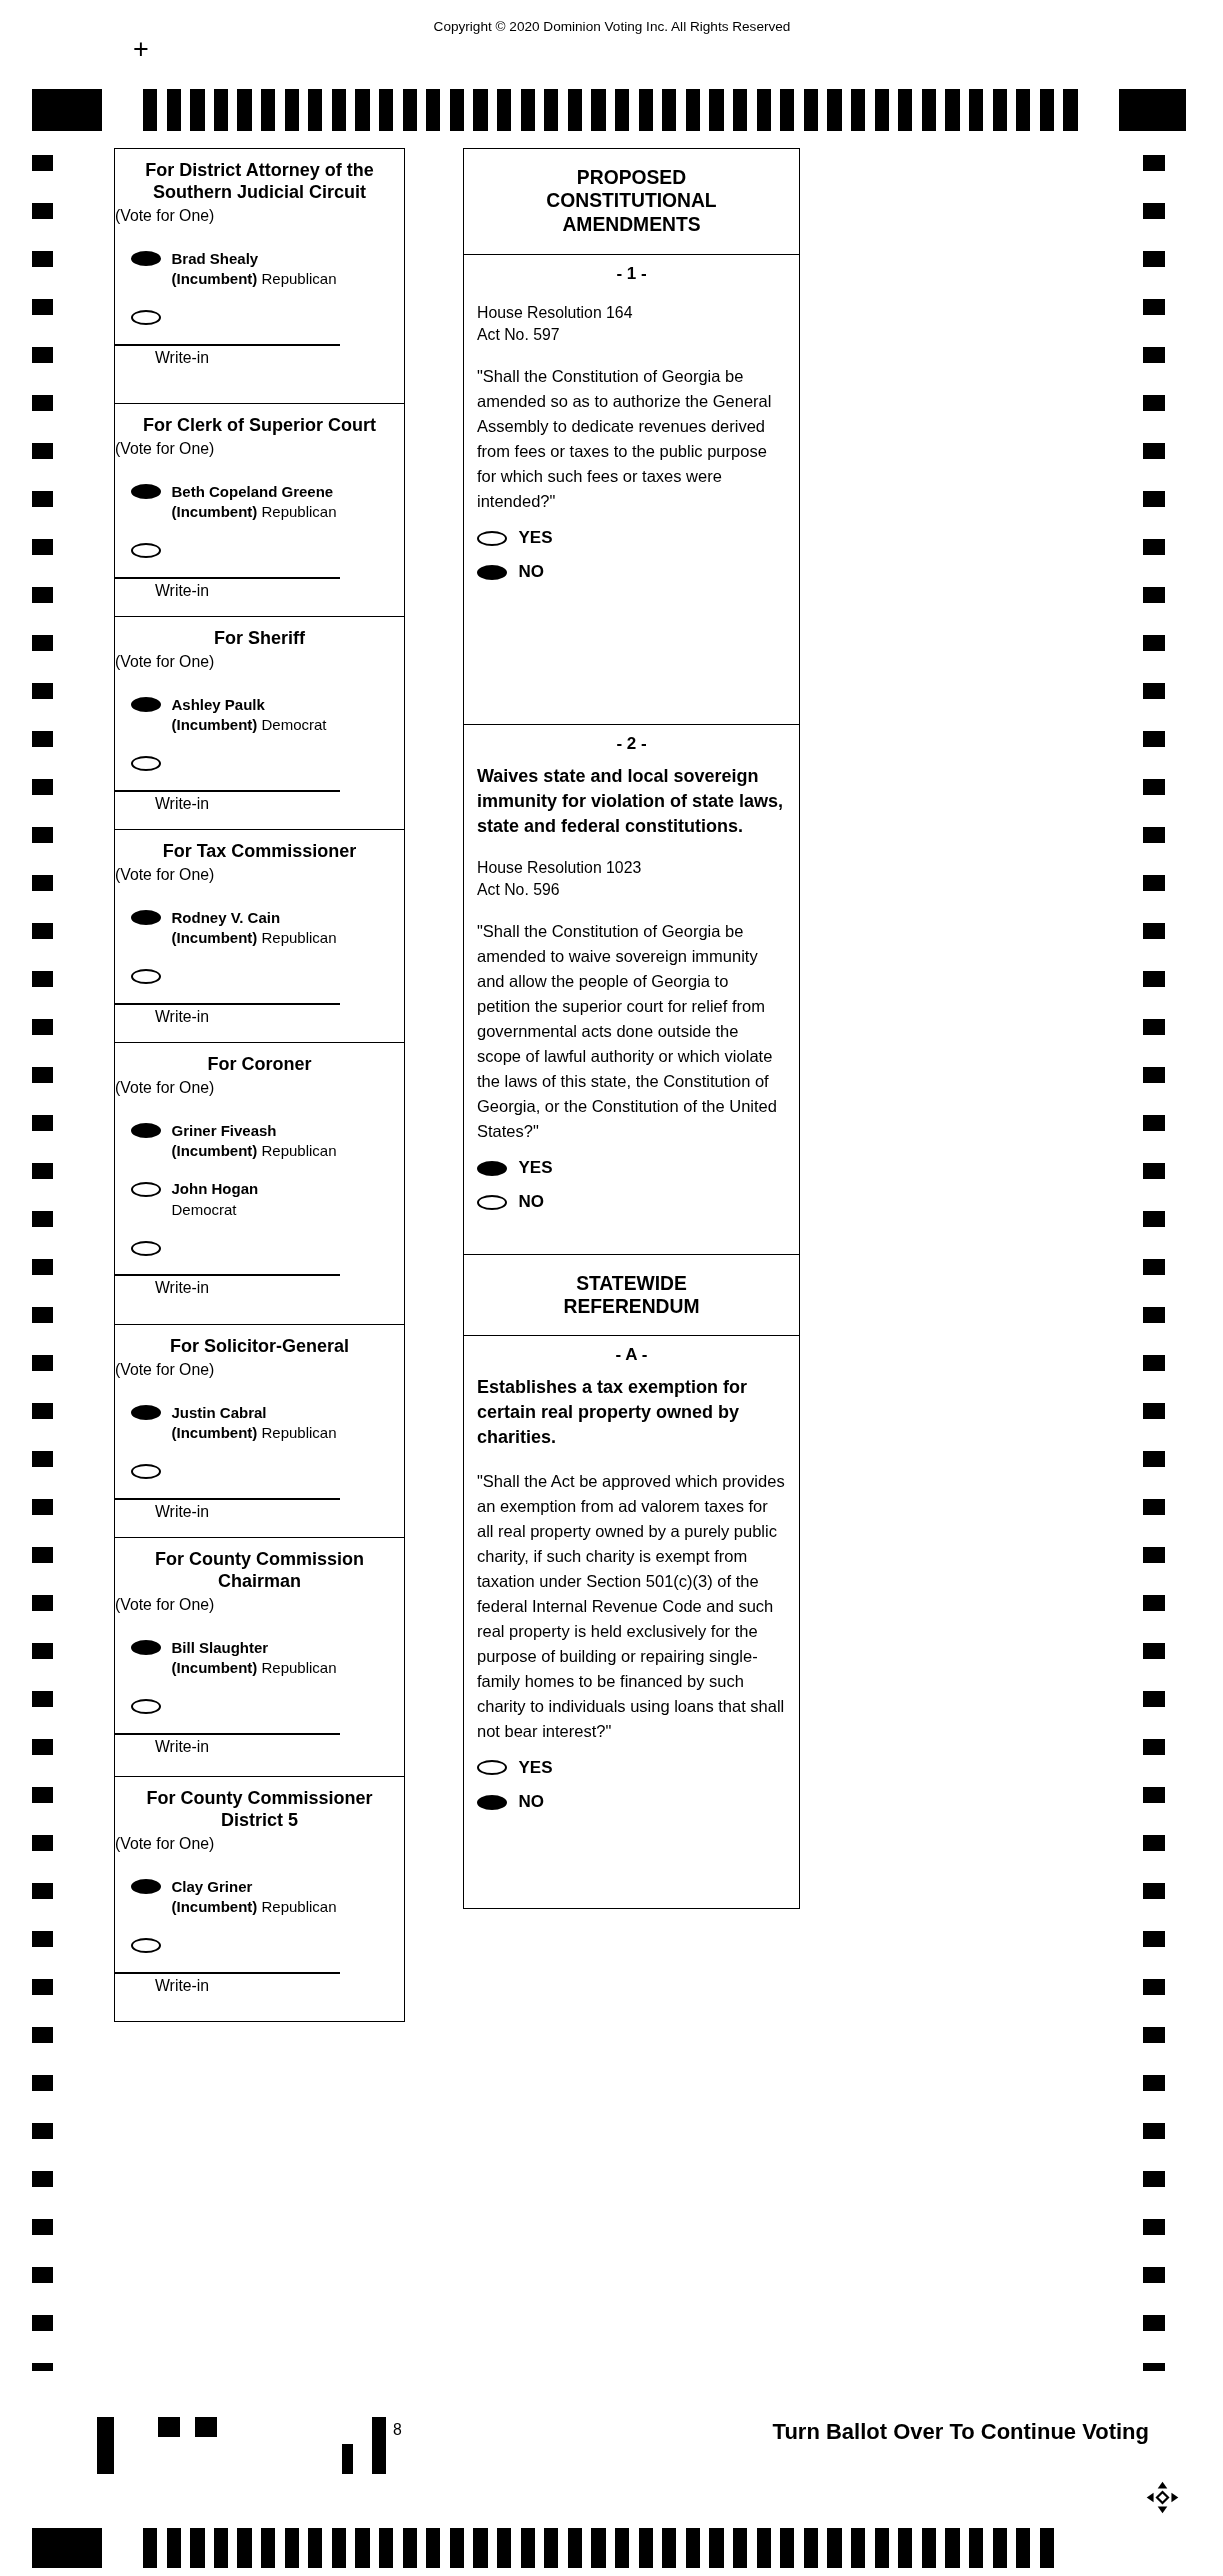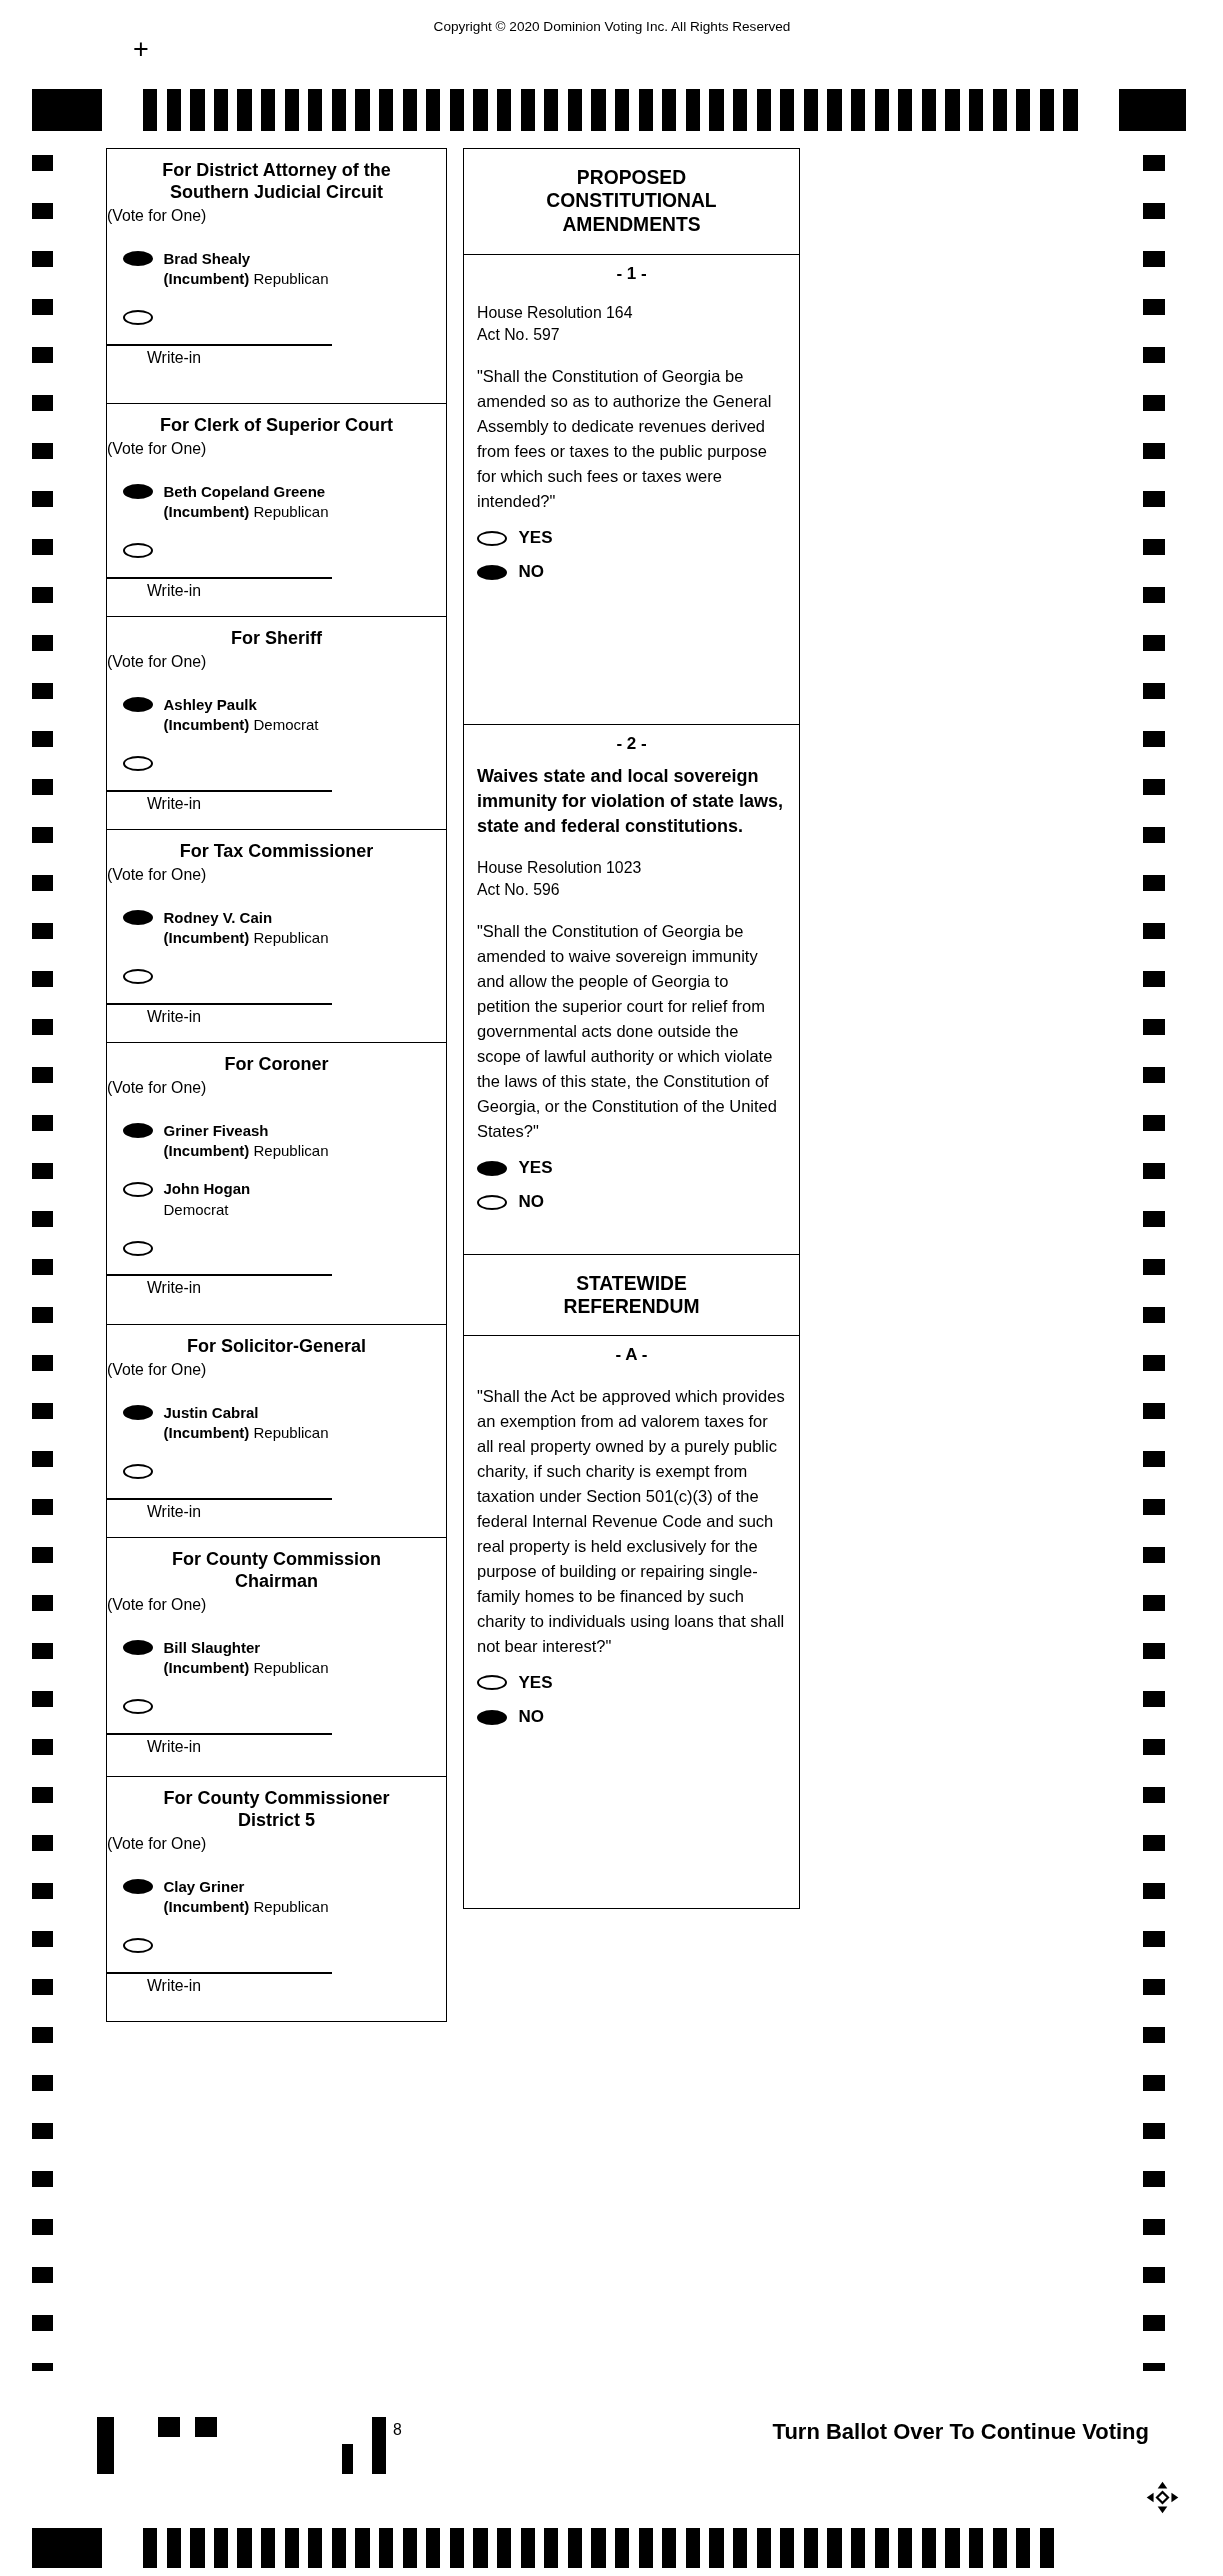--- a/index.html
+++ b/index.html
@@ -17,21 +17,21 @@
   .tm-bars-top{position:absolute;left:143px;top:89px;width:944px;height:42px;
     background:repeating-linear-gradient(90deg,#000 0px,#000 14.3px,transparent 14.3px,transparent 23.6px)}
   .tm-bars-bottom{position:absolute;left:143px;top:2528px;width:920px;height:40px;
     background:repeating-linear-gradient(90deg,#000 0px,#000 14.3px,transparent 14.3px,transparent 23.6px)}
   .tm-col{position:absolute;top:155px;width:21.5px;height:2216px;
     background:repeating-linear-gradient(180deg,#000 0px,#000 16.5px,transparent 16.5px,transparent 48px)}
   .tm-col-left{left:31.5px}
   .tm-col-right{left:1143px}
 
   
-  .col-left{position:absolute;left:106px;top:148px;width:341px}
+  .col-left{position:absolute;left:114px;top:148px;width:291px}
   .contest{border:1.4px solid #000;padding:8.6px 0 7.2px;background:#fff}
   .contest + .contest{border-top:none}
   .c-title{font-weight:bold;font-size:18px;line-height:22px;text-align:center;max-width:265px;margin:1.4px auto 0}
   .c-inst{font-size:15.8px;margin-top:3.6px}
   .cand{display:flex;align-items:flex-start;margin:24px 0 0 15.8px}
   .cand + .cand{margin-top:18.6px}
   .bubble{display:inline-block;width:30px;height:15px;border:2.1px solid #000;border-radius:50%;flex:none;margin-top:2.9px;background:#fff}
   .bubble.filled{background:#000}
   .cand-text{margin-left:10.7px}
   .cand-name{display:block;font-weight:bold;font-size:15px;line-height:20px}
@@ -265,20 +265,21 @@
       <span class="opt-label">NO</span>
     </div>
   </div>
 
   <div class="m-header" style="min-height:64px">
     <div class="m-header-inner">STATEWIDE REFERENDUM</div>
   </div>
 
   <div class="m-section" style="min-height:573px">
     <div class="m-num">- A -</div>
+    <div class="m-summary">Establishes a tax exemption for certain real property owned by charities.</div>
     <div class="m-question">"Shall the Act be approved which provides an exemption from ad valorem taxes for all real property owned by a purely public charity, if such charity is exempt from taxation under Section 501(c)(3) of the federal Internal Revenue Code and such real property is held exclusively for the purpose of building or repairing single-family homes to be financed by such charity to individuals using loans that shall not bear interest?"</div>
     <div class="opt">
       <span class="bubble"></span>
       <span class="opt-label">YES</span>
     </div>
     <div class="opt">
       <span class="bubble filled"></span>
       <span class="opt-label">NO</span>
     </div>
   </div>

